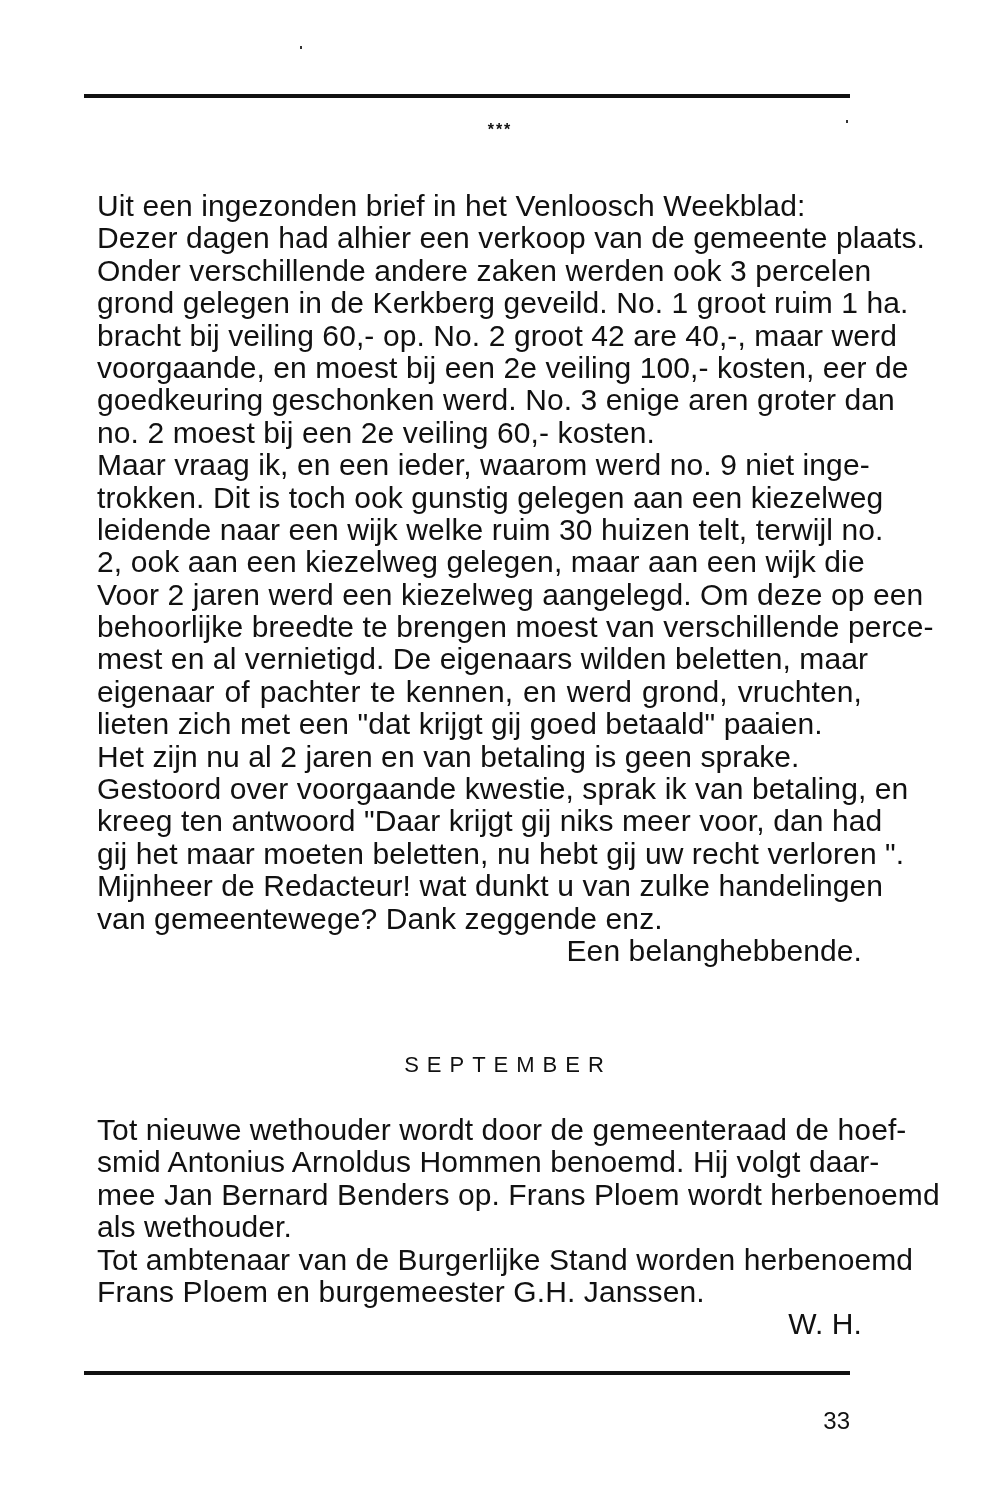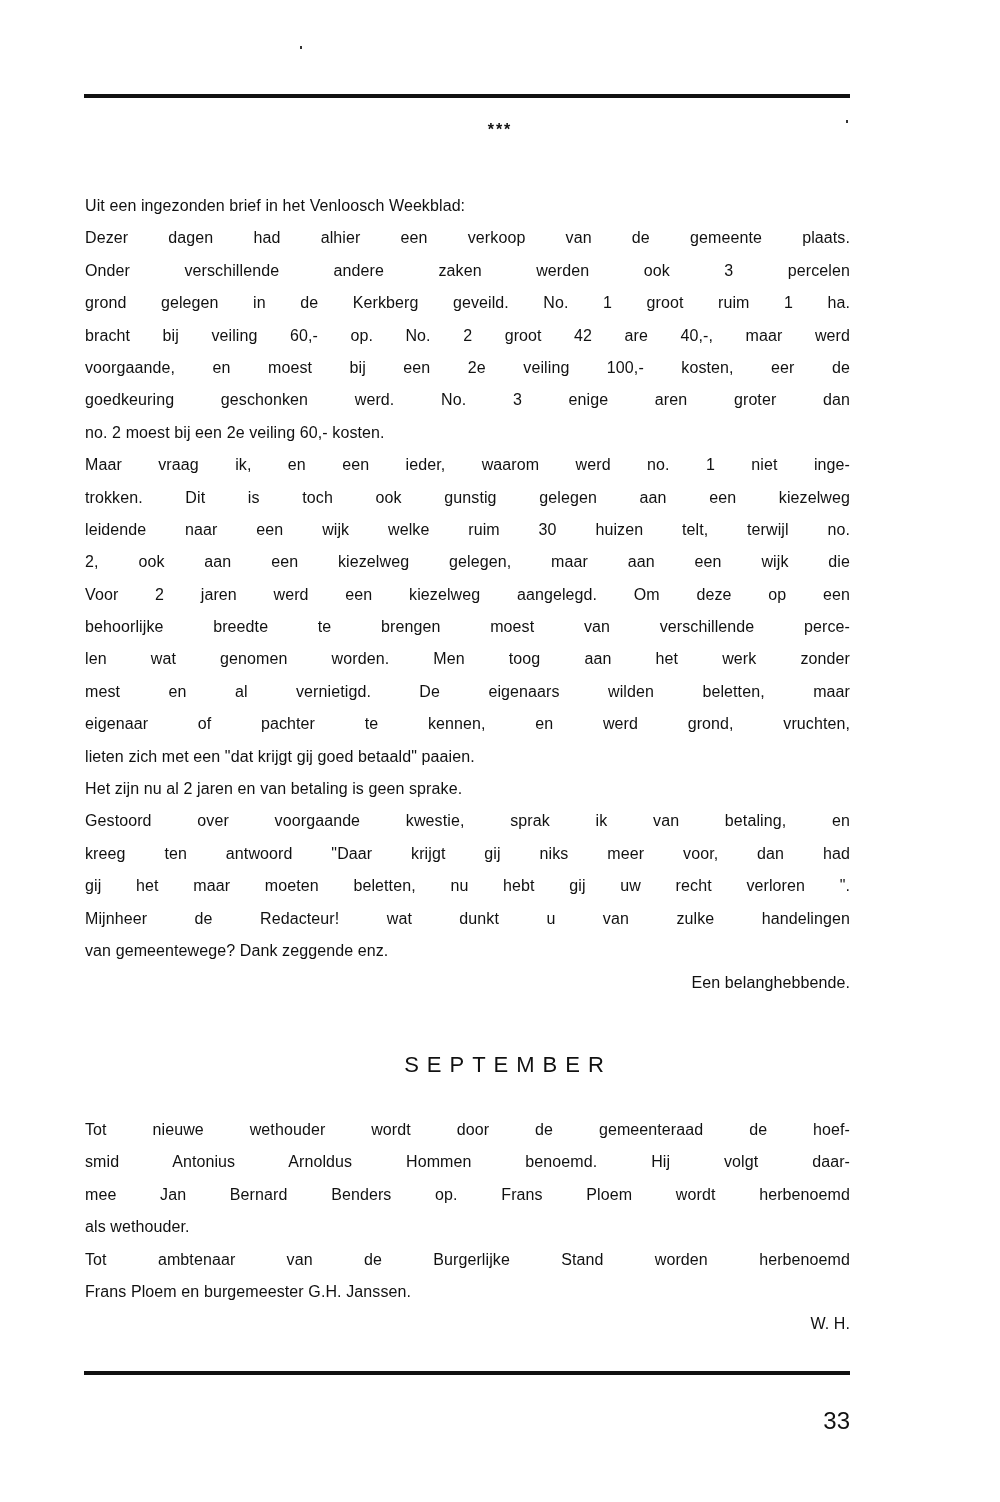--- a/index.html
+++ b/index.html
@@ -38,23 +38,23 @@
       font-weight: bold;
       letter-spacing: 2px;
     }
     .speck {
       position: absolute;
       width: 2px; height: 3px;
       background: #333;
     }
     .block {
       position: absolute;
-      left: 85px;
+      left: 97px;
       width: 765px;
-      font-size: 16px;
+      font-size: 30px;
       line-height: 32.4px;
       letter-spacing: 0.1px;
     }
     .line {
       display: block;
       height: 32.4px;
       white-space: nowrap;
       text-align: justify;
       text-align-last: justify;
     }
@@ -95,27 +95,26 @@
 
   <div class="block" style="top:190px;">
     <span class="line last">Uit een ingezonden brief in het Venloosch Weekblad:</span>
     <span class="line">Dezer dagen had alhier een verkoop van de gemeente plaats.</span>
     <span class="line">Onder verschillende andere zaken werden ook 3 percelen</span>
     <span class="line">grond gelegen in de Kerkberg geveild. No. 1 groot ruim 1 ha.</span>
     <span class="line">bracht bij veiling 60,- op. No. 2 groot 42 are 40,-, maar werd</span>
     <span class="line">voorgaande, en moest bij een 2e veiling 100,- kosten, eer de</span>
     <span class="line">goedkeuring geschonken werd. No. 3 enige aren groter dan</span>
     <span class="line last">no. 2 moest bij een 2e veiling 60,- kosten.</span>
-    <span class="line">Maar vraag ik, en een ieder, waarom werd no. 1 niet inge-</span>
+    <span class="line">Maar vraag ik, en een ieder, waarom werd no. 9 niet inge-</span>
     <span class="line">trokken. Dit is toch ook gunstig gelegen aan een kiezelweg</span>
     <span class="line">leidende naar een wijk welke ruim 30 huizen telt, terwijl no.</span>
     <span class="line">2, ook aan een kiezelweg gelegen, maar aan een wijk die</span>
     <span class="line">Voor 2 jaren werd een kiezelweg aangelegd. Om deze op een</span>
     <span class="line">behoorlijke breedte te brengen moest van verschillende perce-</span>
-    <span class="line">len wat genomen worden. Men toog aan het werk zonder</span>
     <span class="line">mest en al vernietigd. De eigenaars wilden beletten, maar</span>
     <span class="line">eigenaar of pachter te kennen, en werd grond, vruchten,</span>
     <span class="line last">lieten zich met een "dat krijgt gij goed betaald" paaien.</span>
     <span class="line last">Het zijn nu al 2 jaren en van betaling is geen sprake.</span>
     <span class="line">Gestoord over voorgaande kwestie, sprak ik van betaling, en</span>
     <span class="line">kreeg ten antwoord "Daar krijgt gij niks meer voor, dan had</span>
     <span class="line">gij het maar moeten beletten, nu hebt gij uw recht verloren ".</span>
     <span class="line">Mijnheer de Redacteur! wat dunkt u van zulke handelingen</span>
     <span class="line last">van gemeentewege? Dank zeggende enz.</span>
     <span class="line right">Een belanghebbende.</span>

